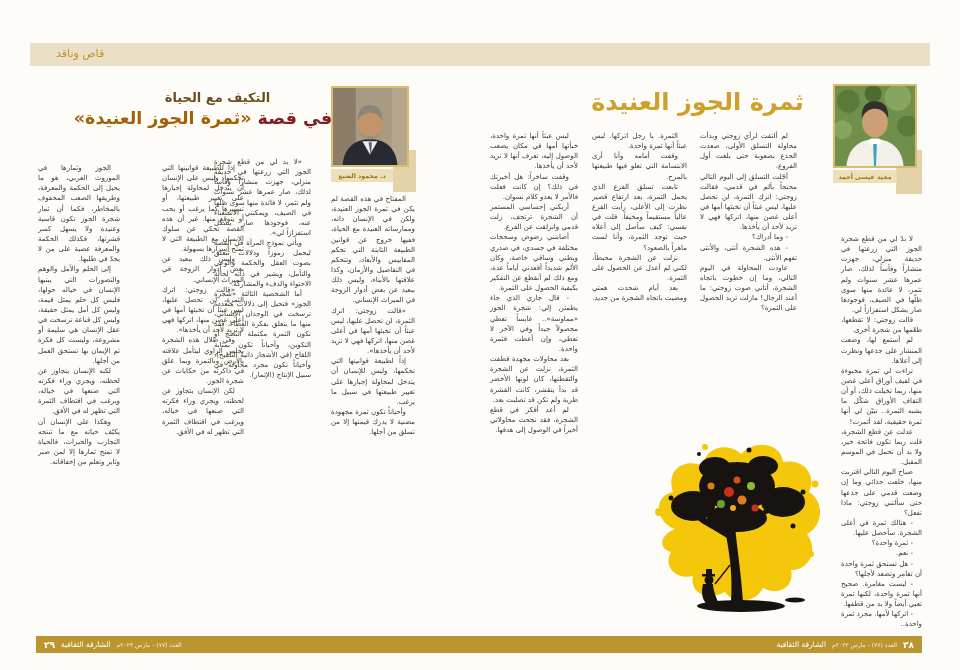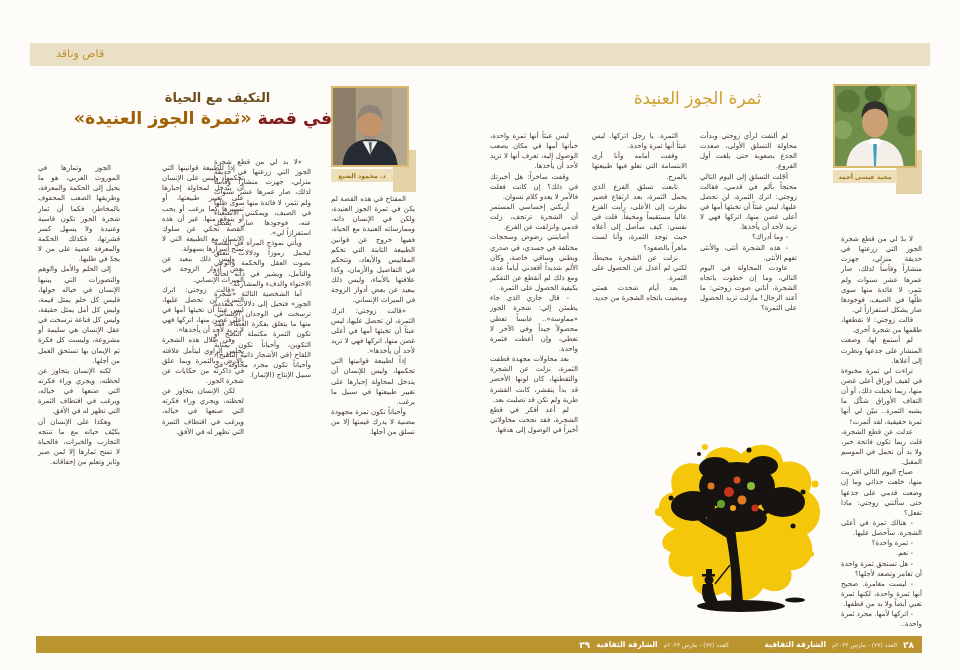--- a/index.html
+++ b/index.html
@@ -10,38 +10,38 @@
   .band-label{position:absolute;left:56px;top:47px;font-size:11px;font-weight:normal;
               color:#c0922f;direction:rtl;}
   
   .l-kicker{position:absolute;left:105px;top:90px;width:225px;text-align:center;
             font-size:13px;font-weight:bold;color:#6d4d1c;direction:rtl;}
   .l-title{position:absolute;left:72px;top:108px;width:262px;text-align:center;
            font-size:17.5px;font-weight:bold;direction:rtl;white-space:nowrap;}
   .t-brown{color:#7f1d1d}
   .t-gold{color:#a16207}
   .r-title{position:absolute;left:555px;top:88px;width:285px;text-align:center;
-           font-size:17px;font-weight:normal;color:#cfa02c;direction:rtl;}
+           font-size:24px;font-weight:bold;color:#cfa02c;direction:rtl;}
   
   .col{position:absolute;direction:rtl;text-align:justify;font-size:7px;line-height:1.45;
        color:#3c382e;overflow:hidden;}
   .col p{margin:0;text-indent:9px;}
   
   .photo{position:absolute;border:2px solid #d9ba6e;box-sizing:border-box;background:#999;}
   .photo svg{display:block;width:100%;height:100%;}
   .caption{position:absolute;background:#eddfb9;color:#9c7419;font-size:6.3px;font-weight:bold;
            text-align:center;line-height:13px;direction:rtl;overflow:hidden;}
   .tanblock{position:absolute;background:#e4d3a8;z-index:0;}
   
   .footer{position:absolute;left:36px;top:636px;width:886px;height:17px;background:#bb9530;
-          display:flex;align-items:center;justify-content:flex-end;box-sizing:border-box;
+          display:flex;align-items:center;justify-content:space-between;box-sizing:border-box;
           padding:0 8px;color:#ffffff;gap:36px;}
   .footer .grp{display:flex;align-items:center;gap:6px;}
   .pgnum{font-size:9px;font-weight:bold;}
-  .magname{font-size:7.5px;font-weight:bold;direction:rtl;}
+  .magname{font-size:7.5px;font-weight:normal;direction:rtl;}
   .issue{font-size:6px;direction:rtl;color:#f6eed6;}
   .tree{position:absolute;left:645px;top:434px;width:180px;height:205px;}
   .tree svg{display:block;width:100%;height:100%;}
 </style>
 </head>
 <body>
 
 <div id="canvas">
 
   <div class="band"></div>

